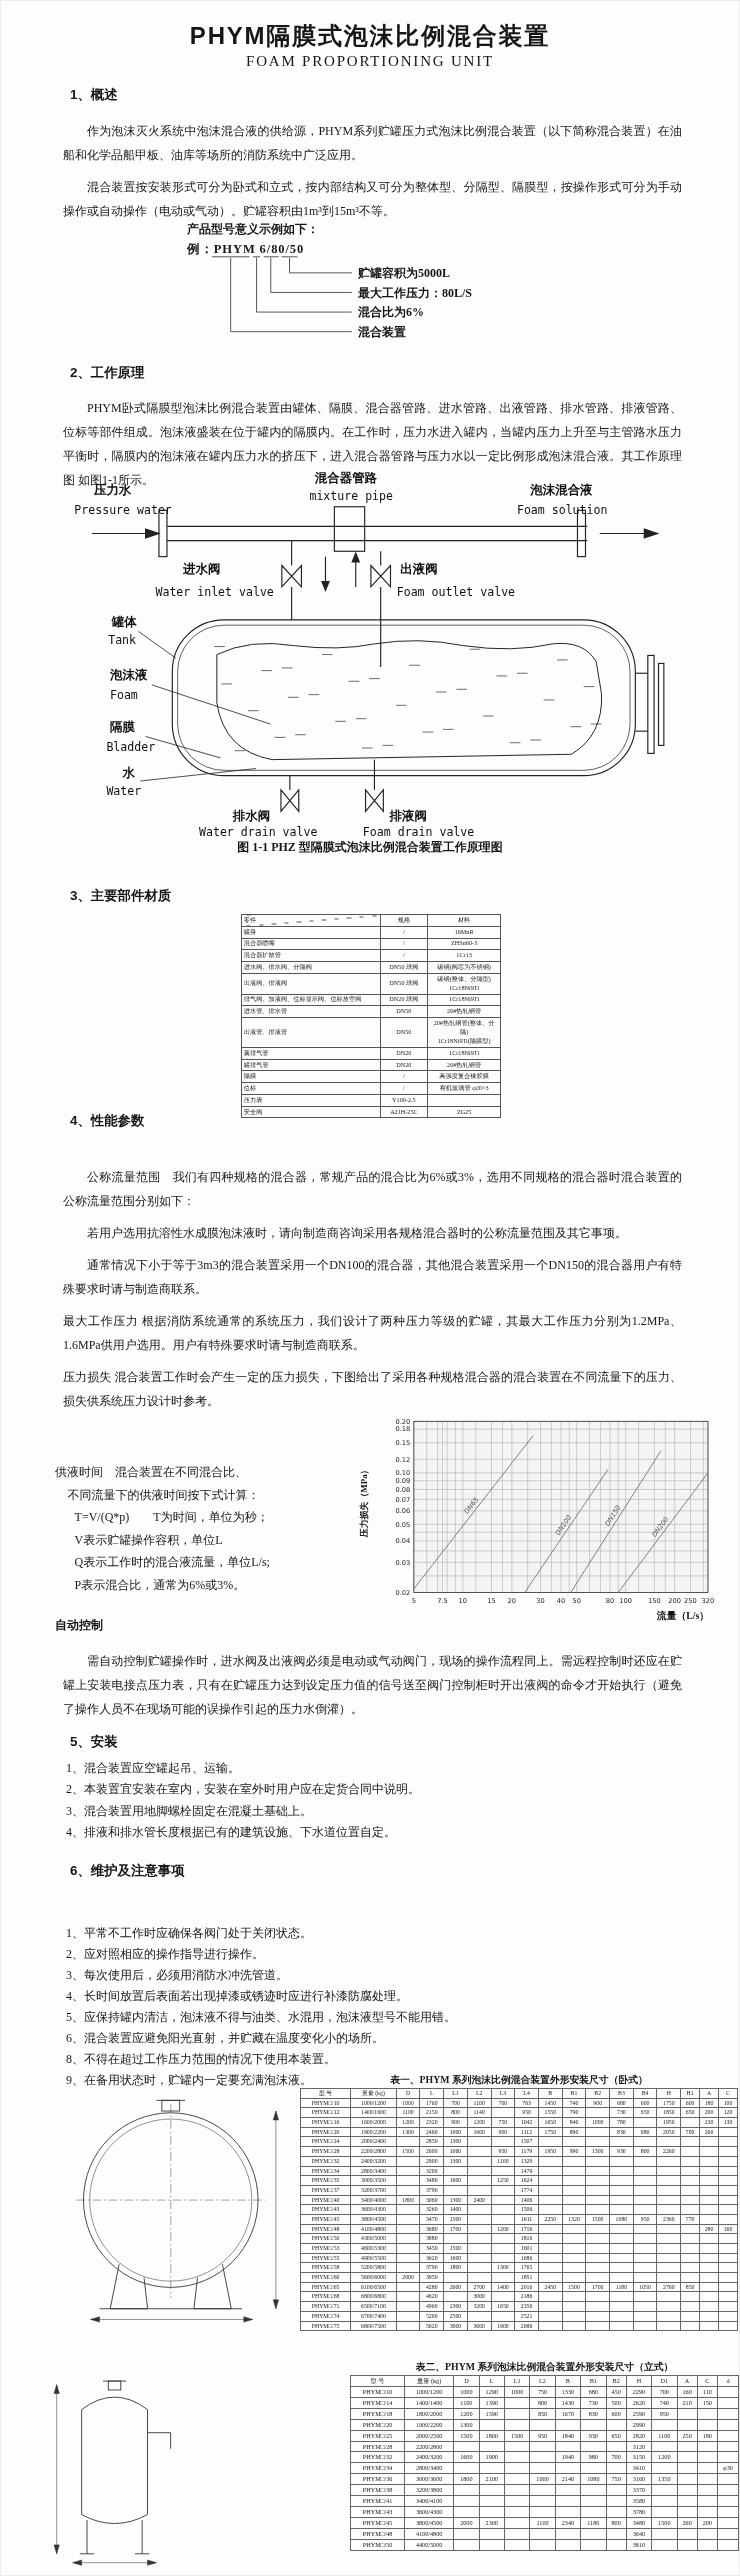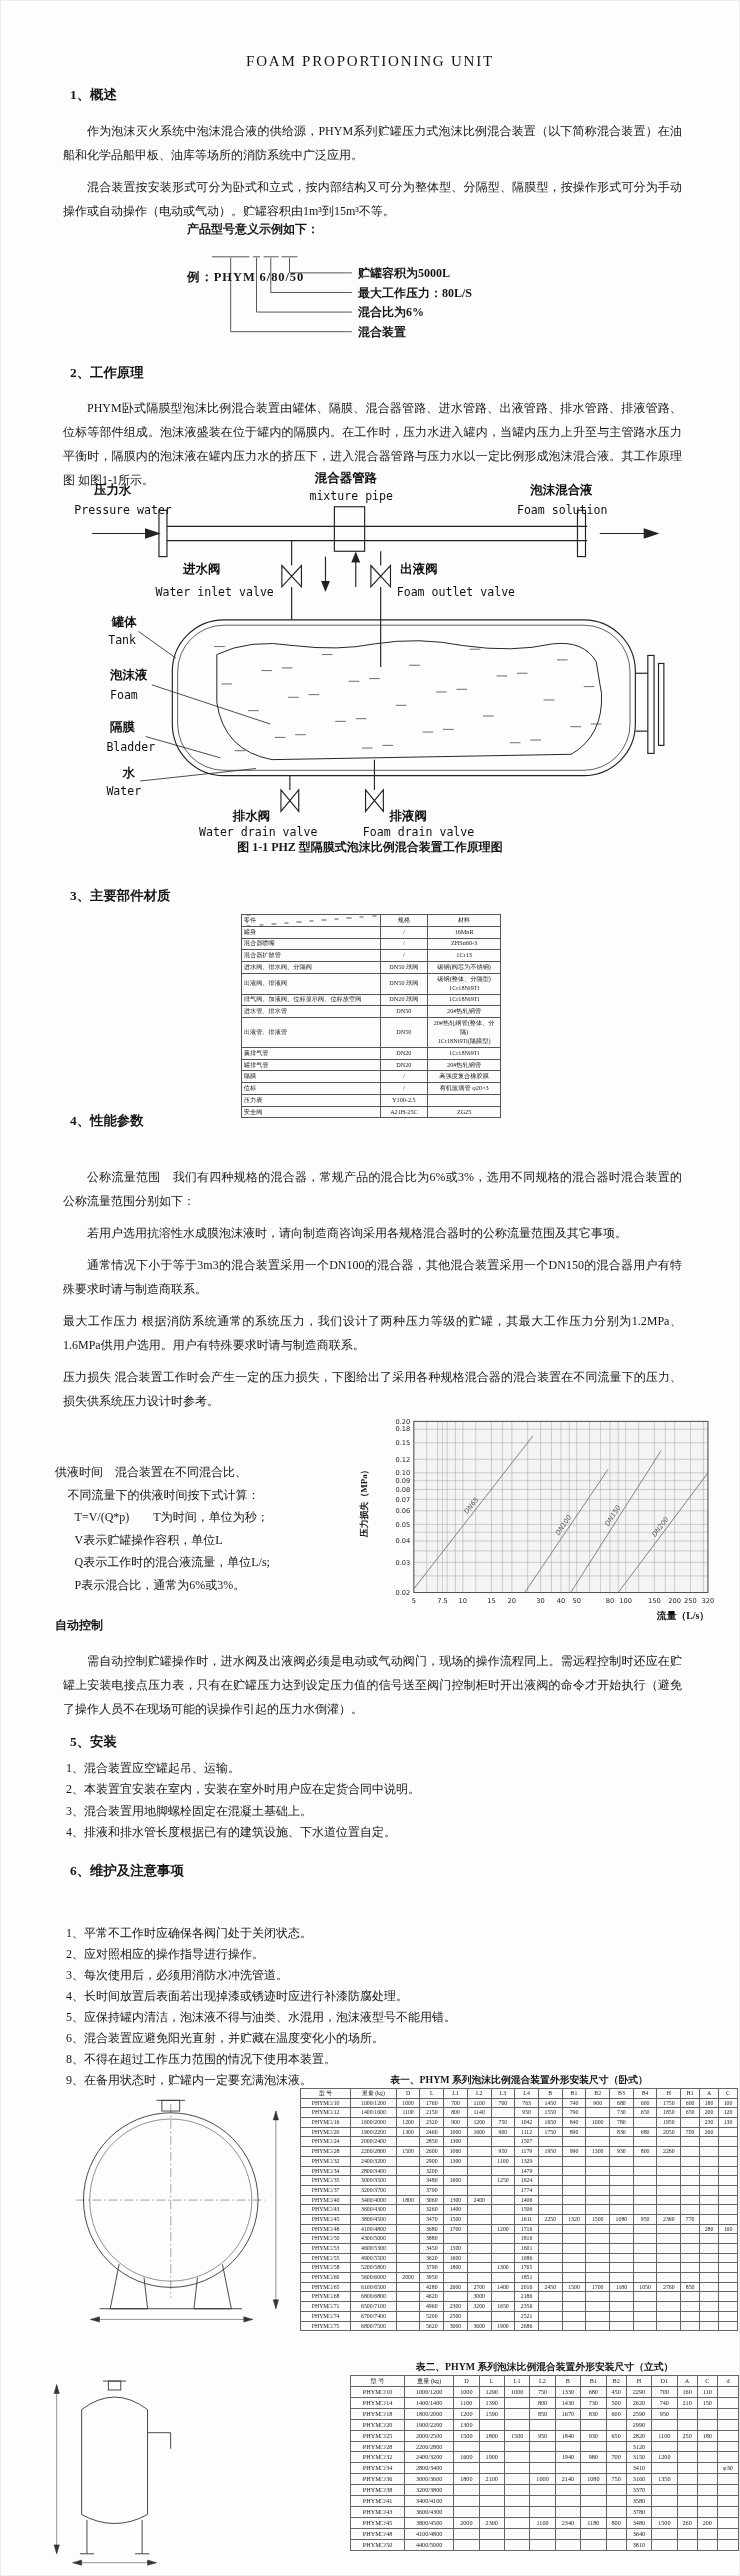--- a/index.html
+++ b/index.html
@@ -2,31 +2,31 @@
 <html style="font-size:14.3px"><head>
 <meta charset="utf-8">
 <style>
   html,body{margin:0;padding:0;background:#d9d9d9;}
   .page{position:relative;width:740px;height:2576px;margin:0 auto;background:#fdfdfb;
         font-family:"Liberation Serif",serif;color:#161616;overflow:hidden;
         box-shadow:inset 0 0 0 0.9px #ececea;}
   .title{position:absolute;top:19.6px;left:0;right:0;text-align:center;
          font-family:"Liberation Sans",sans-serif;font-weight:700;font-size:24px;letter-spacing:1.8px;}
   .subtitle{position:absolute;top:53px;left:0;right:0;text-align:center;font-size:15px;letter-spacing:1.8px;}
-  .h{position:absolute;left:70px;font-family:Liberation Serif, serif;font-weight:700;font-size:13.4px;}
+  .h{position:absolute;left:70px;font-family:Liberation Sans, sans-serif;font-weight:700;font-size:13.4px;}
   .body-block{position:absolute;left:55px;width:635px;font-size:12px;line-height:24px;text-align:justify;}
   .body-block p{margin:8px;}
   .ind{text-indent:2em;}
   .flush{text-indent:0;}
   .gap-t{margin-top:18px;}
   .gap-s{margin-top:10.7px;}
   
   .legend{position:absolute;left:187px;top:221px;width:517px;height:134px;font-size:12px;}
   .lg-intro{font-weight:700;}
-  .lg-example{position:absolute;top:19.6px;left:0;font-size:12.5px;font-weight:700;letter-spacing:0.9px;margin-top:28px;}
+  .lg-example{position:absolute;top:19.6px;left:0;font-size:12.5px;font-weight:700;letter-spacing:0.9px;}
   .lg-svg{position:absolute;left:0;top:0;width:517px;height:134px;pointer-events:none;}
   .lg-labels{position:absolute;left:171px;top:43px;line-height:19.6px;font-weight:700;}
   
   .fig-caption{position:absolute;top:839px;left:0;right:0;text-align:center;font-weight:700;font-size:12px;}
   
   .schematic{position:absolute;left:67px;top:464px;}
   svg text.cn{font-family:"Liberation Serif",serif;font-weight:700;font-size:14px;fill:#111;}
   svg text.en{font-family:"DejaVu Sans Mono",monospace;font-size:13px;fill:#111;}
   
   table{border-collapse:collapse;}
@@ -50,20 +50,21 @@
   .supply .li:nth-child(2){padding-left:12.5px;}
   .supply .li:nth-child(n+3){padding-left:19.6px;}
   .auto-h{position:absolute;left:55px;top:1617px;font-size:12px;font-weight:700;text-align:center;}
   .chart-wrap{position:absolute;left:355px;top:1414px;}
 </style>
 </head>
 <body>
 
 <div class="page">
 
+  <div class="title">PHYM隔膜式泡沫比例混合装置</div>
   <div class="subtitle">FOAM PROPORTIONING UNIT</div>
 
   <div class="h" style="top:86px">1、概述</div>
   <div class="body-block" style="top:111px">
     <p class="ind">作为泡沫灭火系统中泡沫混合液的供给源，PHYM系列贮罐压力式泡沫比例混合装置（以下简称混合装置）在油船和化学品船甲板、油库等场所的消防系统中广泛应用。</p>
     <p class="ind">混合装置按安装形式可分为卧式和立式，按内部结构又可分为整体型、分隔型、隔膜型，按操作形式可分为手动操作或自动操作（电动或气动）。贮罐容积由1m³到15m³不等。</p>
   </div>
 
   <div class="legend">
     <div class="lg-intro">产品型号意义示例如下：</div>

